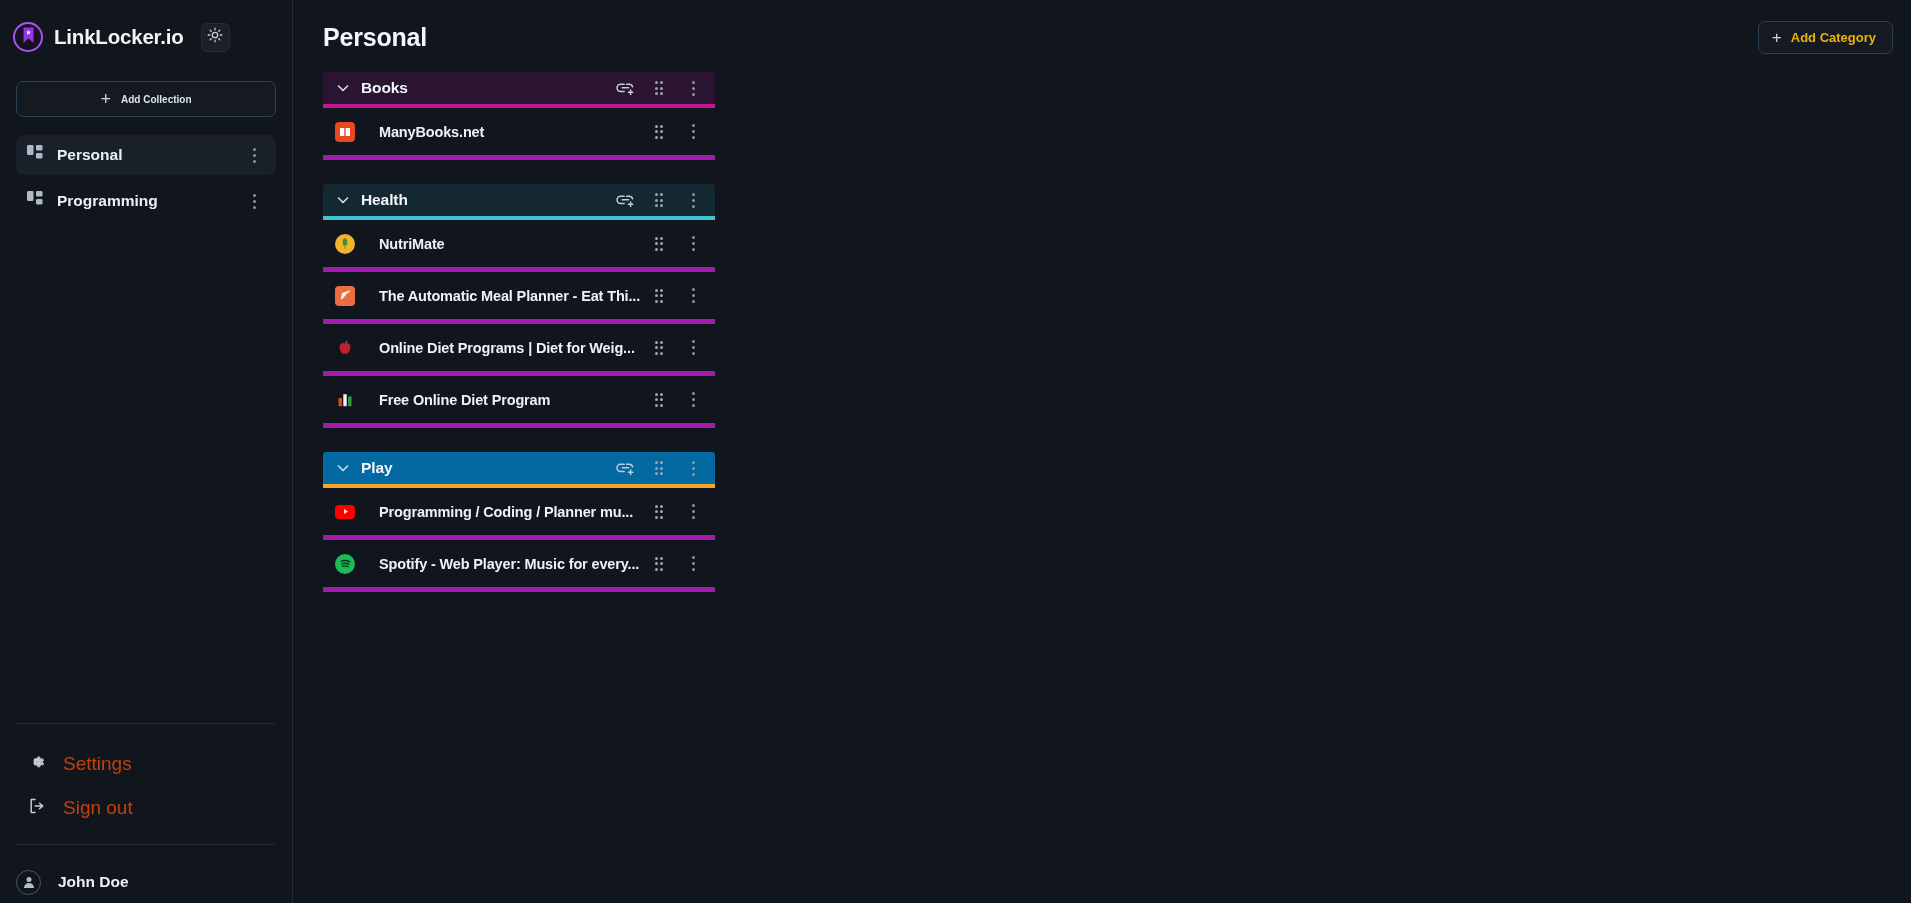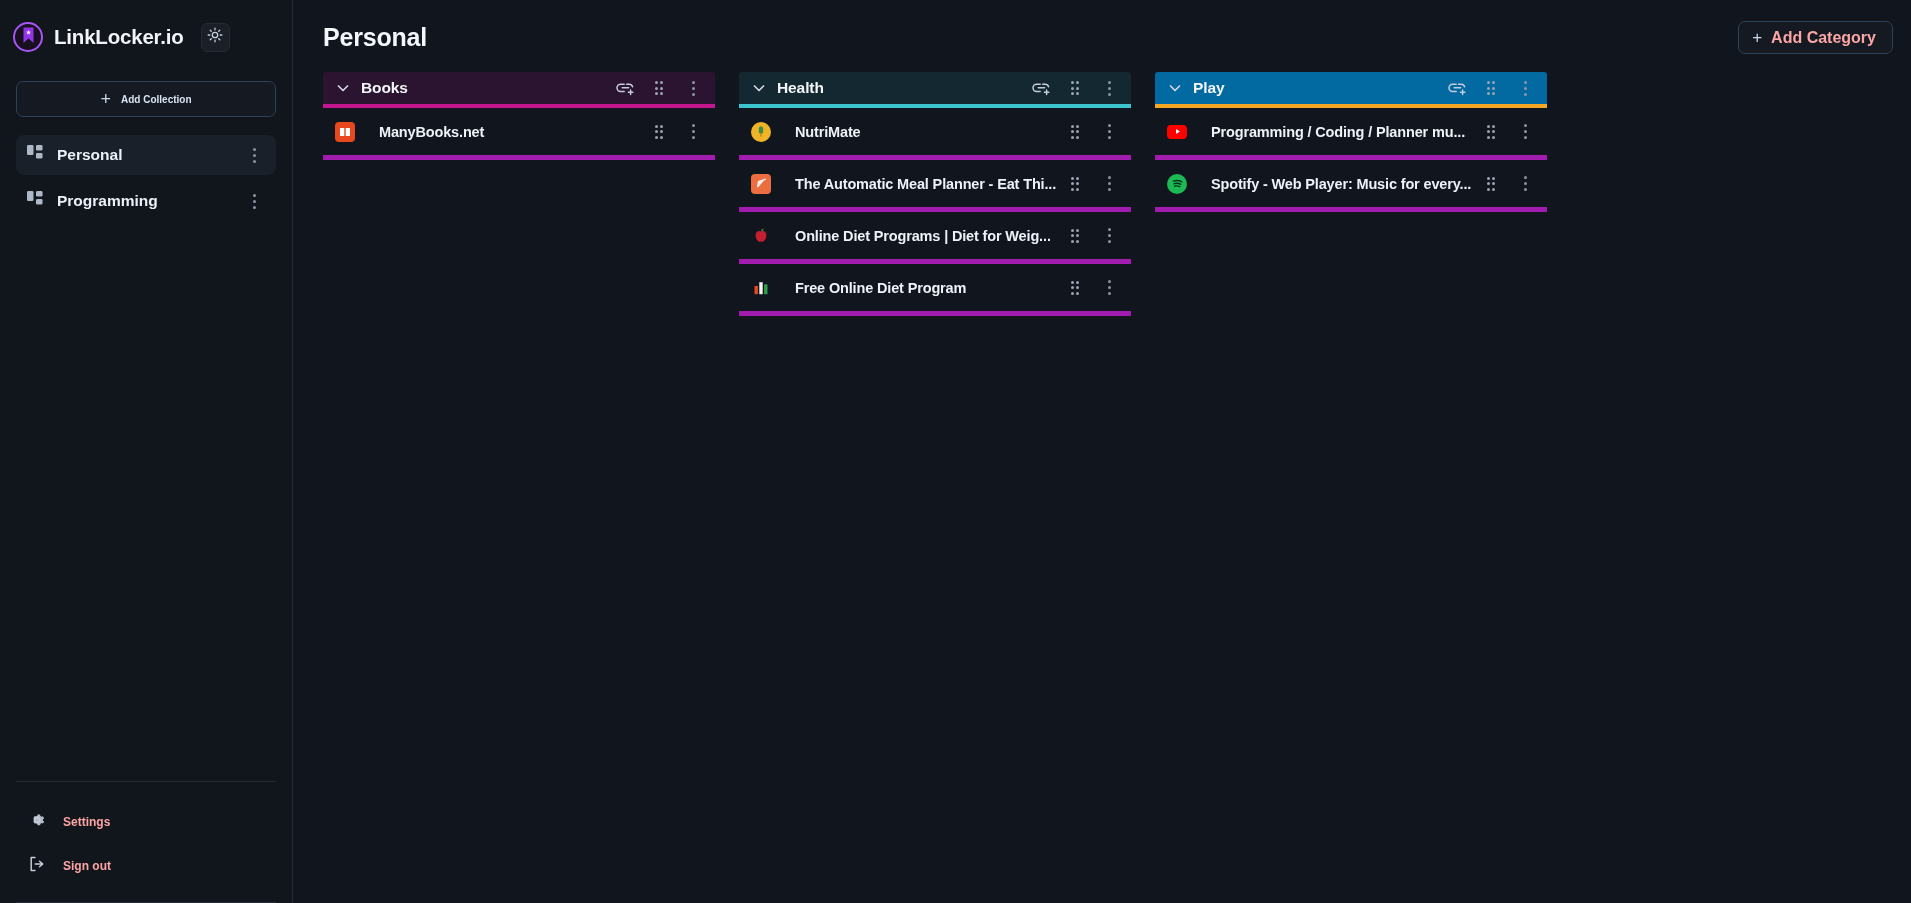--- a/index.html
+++ b/index.html
@@ -51,21 +51,21 @@
   }
   .coll-item.active { background: #1a2029; }
   .coll-label { font-size: 15.5px; font-weight: 700; color: #eaf0f8; margin-left: 13px; flex: 1; }
   .kebab { width: 22px; display: flex; flex-direction: column; align-items: center; gap: 3px; cursor: pointer; }
   .kebab i { width: 3px; height: 3px; border-radius: 50%; background: #8b95a5; display: block; }
 
   .spacer { flex: 1; }
   .divider { height: 1px; background: #242a34; margin: 0 16px; }
   .bottom-nav { padding: 18px 0 14px 0; }
   .nav-row { display: flex; align-items: center; gap: 17px; padding: 0 16px 0 28px; height: 44px; cursor: pointer; }
-  .nav-row .lbl { font-size: 12px; font-weight: 700; color: #fca5a5; }
+  .nav-row .lbl { font-size: 19px; font-weight: 400; color: #c2410c; }
   .user-row { display: flex; align-items: center; gap: 17px; padding: 16px 16px 0 16px; height: 58px; cursor: pointer; }
   .avatar {
     width: 25px; height: 25px; border-radius: 50%;
     border: 1px solid #4a5costume; border: 1px solid #4b5566;
     display: flex; align-items: center; justify-content: center; flex-shrink: 0;
   }
   .user-name { font-size: 15.5px; font-weight: 700; color: #eaf0f8; }
 
   
   .main { flex: 1; position: relative; background: #11151d; overflow: hidden; }
@@ -74,25 +74,25 @@
     font-size: 25px; font-weight: 700; color: #f4f7fb; letter-spacing: -0.2px;
   }
   .main > .page-title { left: 30px; }
   .add-category {
     position: absolute; right: 18px; top: 21px;
     height: 33px; padding: 0 16px 0 13px;
     border: 1px solid #2c4257; border-radius: 7px; background: #141922;
     display: flex; align-items: center; gap: 9px; cursor: pointer;
   }
   .add-category .plus { color: #c9d6e6; font-size: 17px; line-height: 1; }
-  .add-category .lbl { font-size: 16px; font-weight: 700; color: #fca5a5; }
+  .add-category .lbl { font-size: 13px; font-weight: 700; color: #eab308; }
 
   .board {
     position: absolute; left: 30px; right: 18px; top: 72px; bottom: 0;
-    display: flex; gap: 24px; align-items: flex-start;
+    display: flex; gap: 24px; align-items: flex-start; flex-direction: column;
   }
   .column { width: 392px; flex-shrink: 0; }
 
   .col-head {
     height: 32px; display: flex; align-items: center;
     padding: 0 11px 0 11px; border-radius: 3px 3px 0 0;
   }
   .col-accent { height: 4px; width: 100%; }
   .chev { width: 18px; height: 18px; flex-shrink: 0; cursor: pointer; margin-right: 9px; }
   .col-name { font-size: 15.5px; font-weight: 700; color: #f3f6fa; flex: 1; letter-spacing: -0.1px; }
@@ -198,20 +198,29 @@
         <svg width="18" height="18" viewBox="0 0 18 18" fill="none" stroke="#c3ccd8" stroke-width="1.5" stroke-linecap="round" stroke-linejoin="round">
           <path d="M7 2.5H3.2v13H7"></path>
           <path d="M11.5 6.2 14.8 9l-3.3 2.8M14.4 9H7.2"></path>
         </svg>
       </span>
       <span class="lbl">Sign out</span>
     </div>
   </div>
   <div class="divider"></div>
 
+  <div class="user-row">
+    <span class="avatar">
+      <svg width="14" height="14" viewBox="0 0 14 14" fill="#b3bcc9">
+        <circle cx="7" cy="4.6" r="2.5"></circle>
+        <path d="M1.9 13a5.1 5.1 0 0 1 10.2 0Z"></path>
+      </svg>
+    </span>
+    <span class="user-name">John Doe</span>
+  </div>
 </aside>
 
 <main class="main">
 
   <div class="page-title">Personal</div>
 
   <div class="add-category">
     <span class="plus">+</span>
     <span class="lbl">Add Category</span>
   </div>

